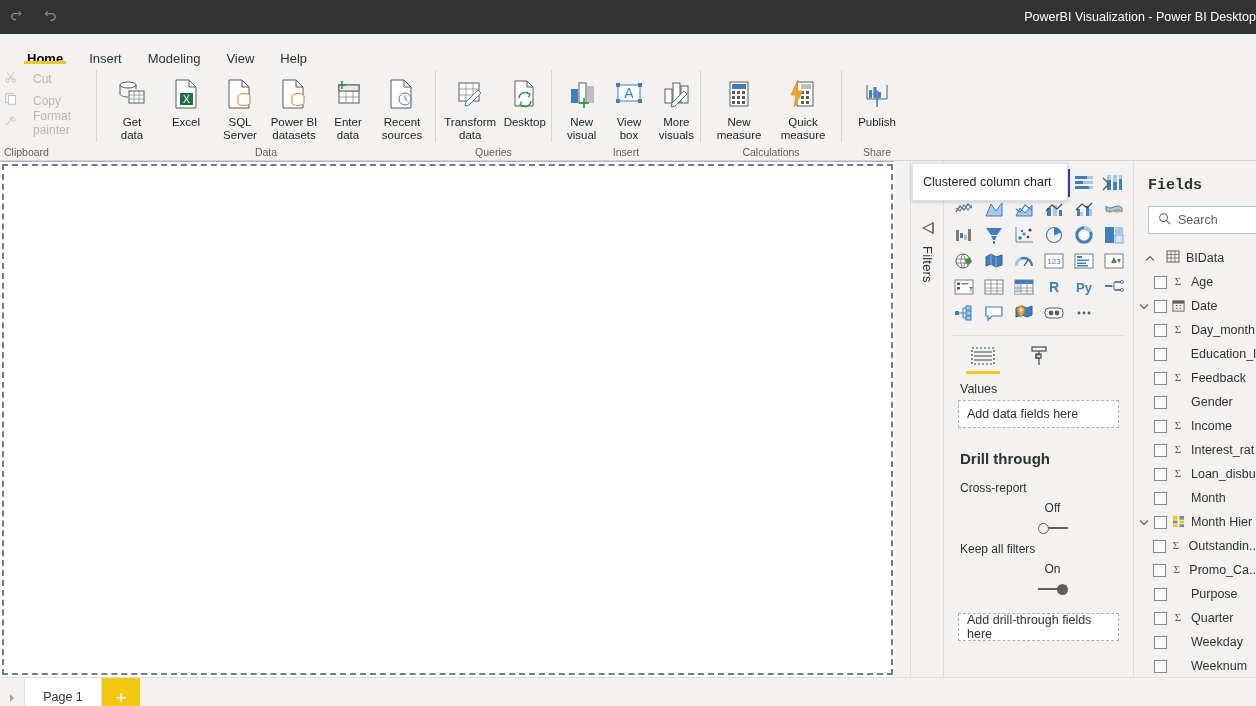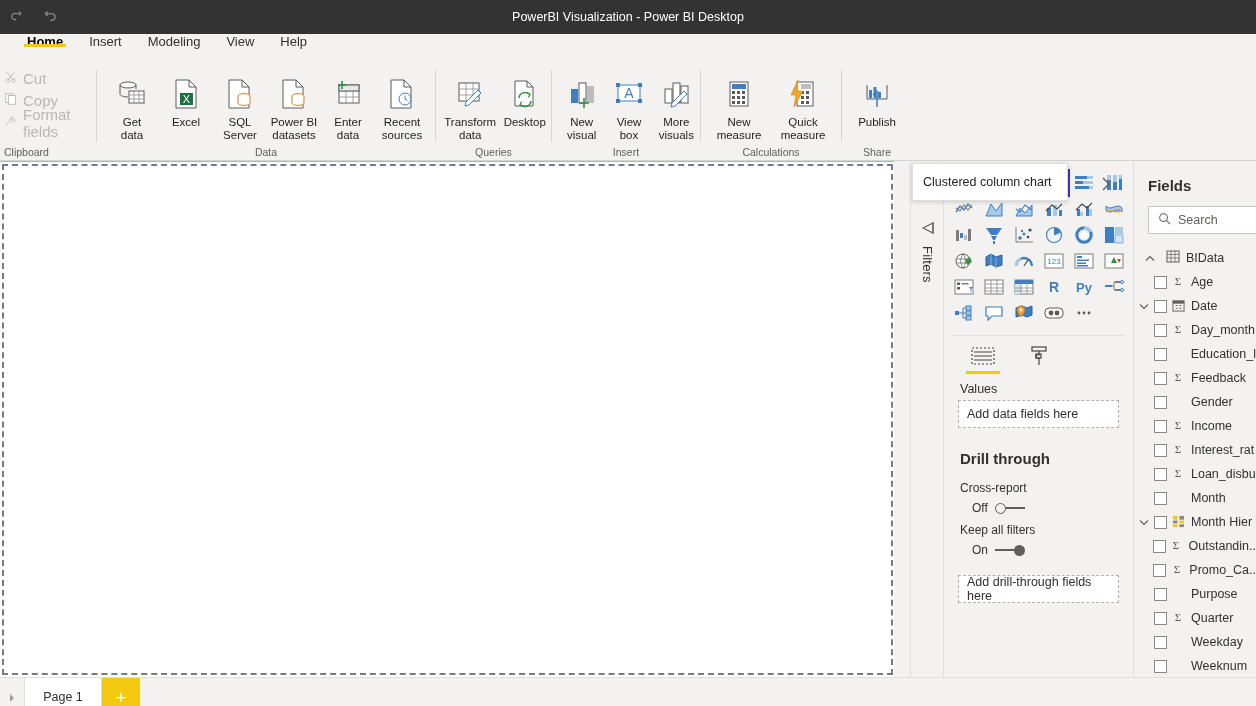--- a/index.html
+++ b/index.html
@@ -14,32 +14,32 @@
   
   .titlebar {
     height: 34px; background: #333333;
     display: flex; align-items: center;
     position: relative;
   }
   .qat { display: flex; align-items: center; gap: 10px; padding-left: 6px; }
   .qat-icon { width: 22px; height: 22px; display: flex; align-items: center;
               justify-content: center; color: #9a9a9a; font-size: 14px; }
   .title-text {
-    position: absolute; left: 0; right: 0; text-align: center;
+    position: absolute; left: 0; right: 0; text-align: right;
     color: #ffffff; font-size: 12.5px; pointer-events: none;
   }
   .tb-right { margin-left: auto; display: flex; align-items: center; gap: 0; padding-right: 4px; z-index:2;}
   .signin { color: #f2c811; font-size: 12.5px; padding: 0 8px; }
   .avatar { width: 20px; height: 20px; border-radius: 50%; background: #e8e8e8; margin-right: 14px;}
   .wbtn { width: 38px; height: 34px; display: flex; align-items: center;
           justify-content: center; color: #ffffff; }
 
   
   .ribbon-tabs {
-    height: 32px; background: #f3f2f1; display: flex; align-items: flex-start;
+    height: 32px; background: #f3f2f1; display: flex; align-items: flex-end;
     padding-left: 14px;
   }
   .rtab {
     padding: 0 13px; display: flex; align-items: center;
     font-size: 13px; color: #323130; position: relative;
   }
   .rtab.active { color: #000; font-weight: bold; }
   .rtab.active::after {
     content: ''; position: absolute; left: 10px; right: 10px; bottom: 2px;
     height: 3px; background: #f2c811;
@@ -57,21 +57,21 @@
     font-size: 10.5px; color: #605e5c; text-align: center;
     height: 16px; line-height: 14px;
   }
   .rgroup-sep {
     width: 1px; background: #d6d4d2; margin: 4px 0 18px 0; align-self: stretch;
   }
 
   
   .clip { width: 96px; padding-left: 2px; }
   .clip .rgroup-items { flex-direction: column; padding-top: 2px; gap: 1px;}
-  .clipbtn { display: flex; align-items: center; gap: 5px; font-size: 15px;
+  .clipbtn { display: flex; align-items: center; gap: 15px; font-size: 12px;
              color: #b9b7b4; height: 21px; padding-left: 2px; }
   .clip .rgroup-label { text-align: left; padding-left: 2px; }
 
   .bigbtn {
     width: 54px; display: flex; flex-direction: column; align-items: center;
     font-size: 11.5px; color: #201f1e; line-height: 13px; text-align: center;
     padding-top: 2px;
   }
   .bigbtn .bi { height: 44px; display: flex; align-items: center; justify-content: center; }
   .bigbtn .bl { white-space: pre-line; }
@@ -128,36 +128,36 @@
   .welldrop {
     margin: 0 14px; height: 28px; border: 1px dashed #b3b0ad; background: #fff;
     display: flex; align-items: center; padding-left: 8px;
     font-size: 12.5px; color: #323130;
   }
   .sect-title {
     font-size: 15px; color: #323130; font-weight: bold;
     padding: 22px 0 6px 16px;
   }
   .sublabel { font-size: 12px; color: #323130; padding: 8px 0 0 16px; }
-  .toggle-row { display: flex; align-items: center; gap: 7px; padding: 6px 0 0 28px; }
+  .toggle-row { display: flex; align-items: center; gap: 7px; padding: 6px 0 0 28px; flex-direction: column; }
   .toggle-row .tl { font-size: 12px; color: #323130; }
   .sw { width: 30px; height: 12px; position: relative; display:flex; align-items:center;}
   .sw .track { position:absolute; left:4px; right:0; height: 2px; background: #605e5c; }
   .sw .knob {
     width: 11px; height: 11px; border-radius: 50%; position: absolute;
   }
   .sw.off .knob { left: 0; border: 1.6px solid #605e5c; background: #f3f2f1; }
   .sw.on .knob { right: 0; background: #605e5c; }
   .sw.on .track { left:0; right:6px; }
 
   
   .fieldspane {
     flex: 1; background: #f3f2f1; position: relative; overflow: hidden;
   }
-  .fields-title { font-size: 15px; font-weight: bold; color: #323130; padding: 16px 8px 0 14px; }
+  .fields-title { font-size: 15px; font-weight: bold; color: #323130; padding: 16px 8px 0 14px; font-family: Liberation Mono, monospace; }
   .search-box {
     margin: 12px 0 0 14px; height: 28px; background: #fff;
     border: 1px solid #c8c6c4; display: flex; align-items: center; gap: 7px;
     padding-left: 9px; width: 160px;
   }
   .search-box .stext { font-size: 12.5px; color: #605e5c; }
   .tbl-row {
     display: flex; align-items: center; gap: 6px; height: 24px;
     padding-left: 6px; font-size: 12.5px; color: #323130;
   }
@@ -254,21 +254,21 @@
         </span>
         <span>Copy</span>
       </div>
       <div class="clipbtn">
         <span>
           <svg width="14" height="14" viewBox="0 0 16 16">
               <path d="M2 12c3-1 4-4 8-8" stroke="#b9b7b4" fill="none"></path>
               <path d="M9 3l4 4-2 2-4-4z" fill="none" stroke="#b9b7b4"></path>
             </svg>
         </span>
-        <span>Format fields</span>
+        <span>Format painter</span>
       </div>
     </div>
     <div class="rgroup-label">Clipboard</div>
   </div>
   <div class="rgroup-sep"></div>
 
   <div class="rgroup" style="width:338px">
     <div class="rgroup-items" style="padding-left:8px">
       <div class="bigbtn">
         <div class="bi">

